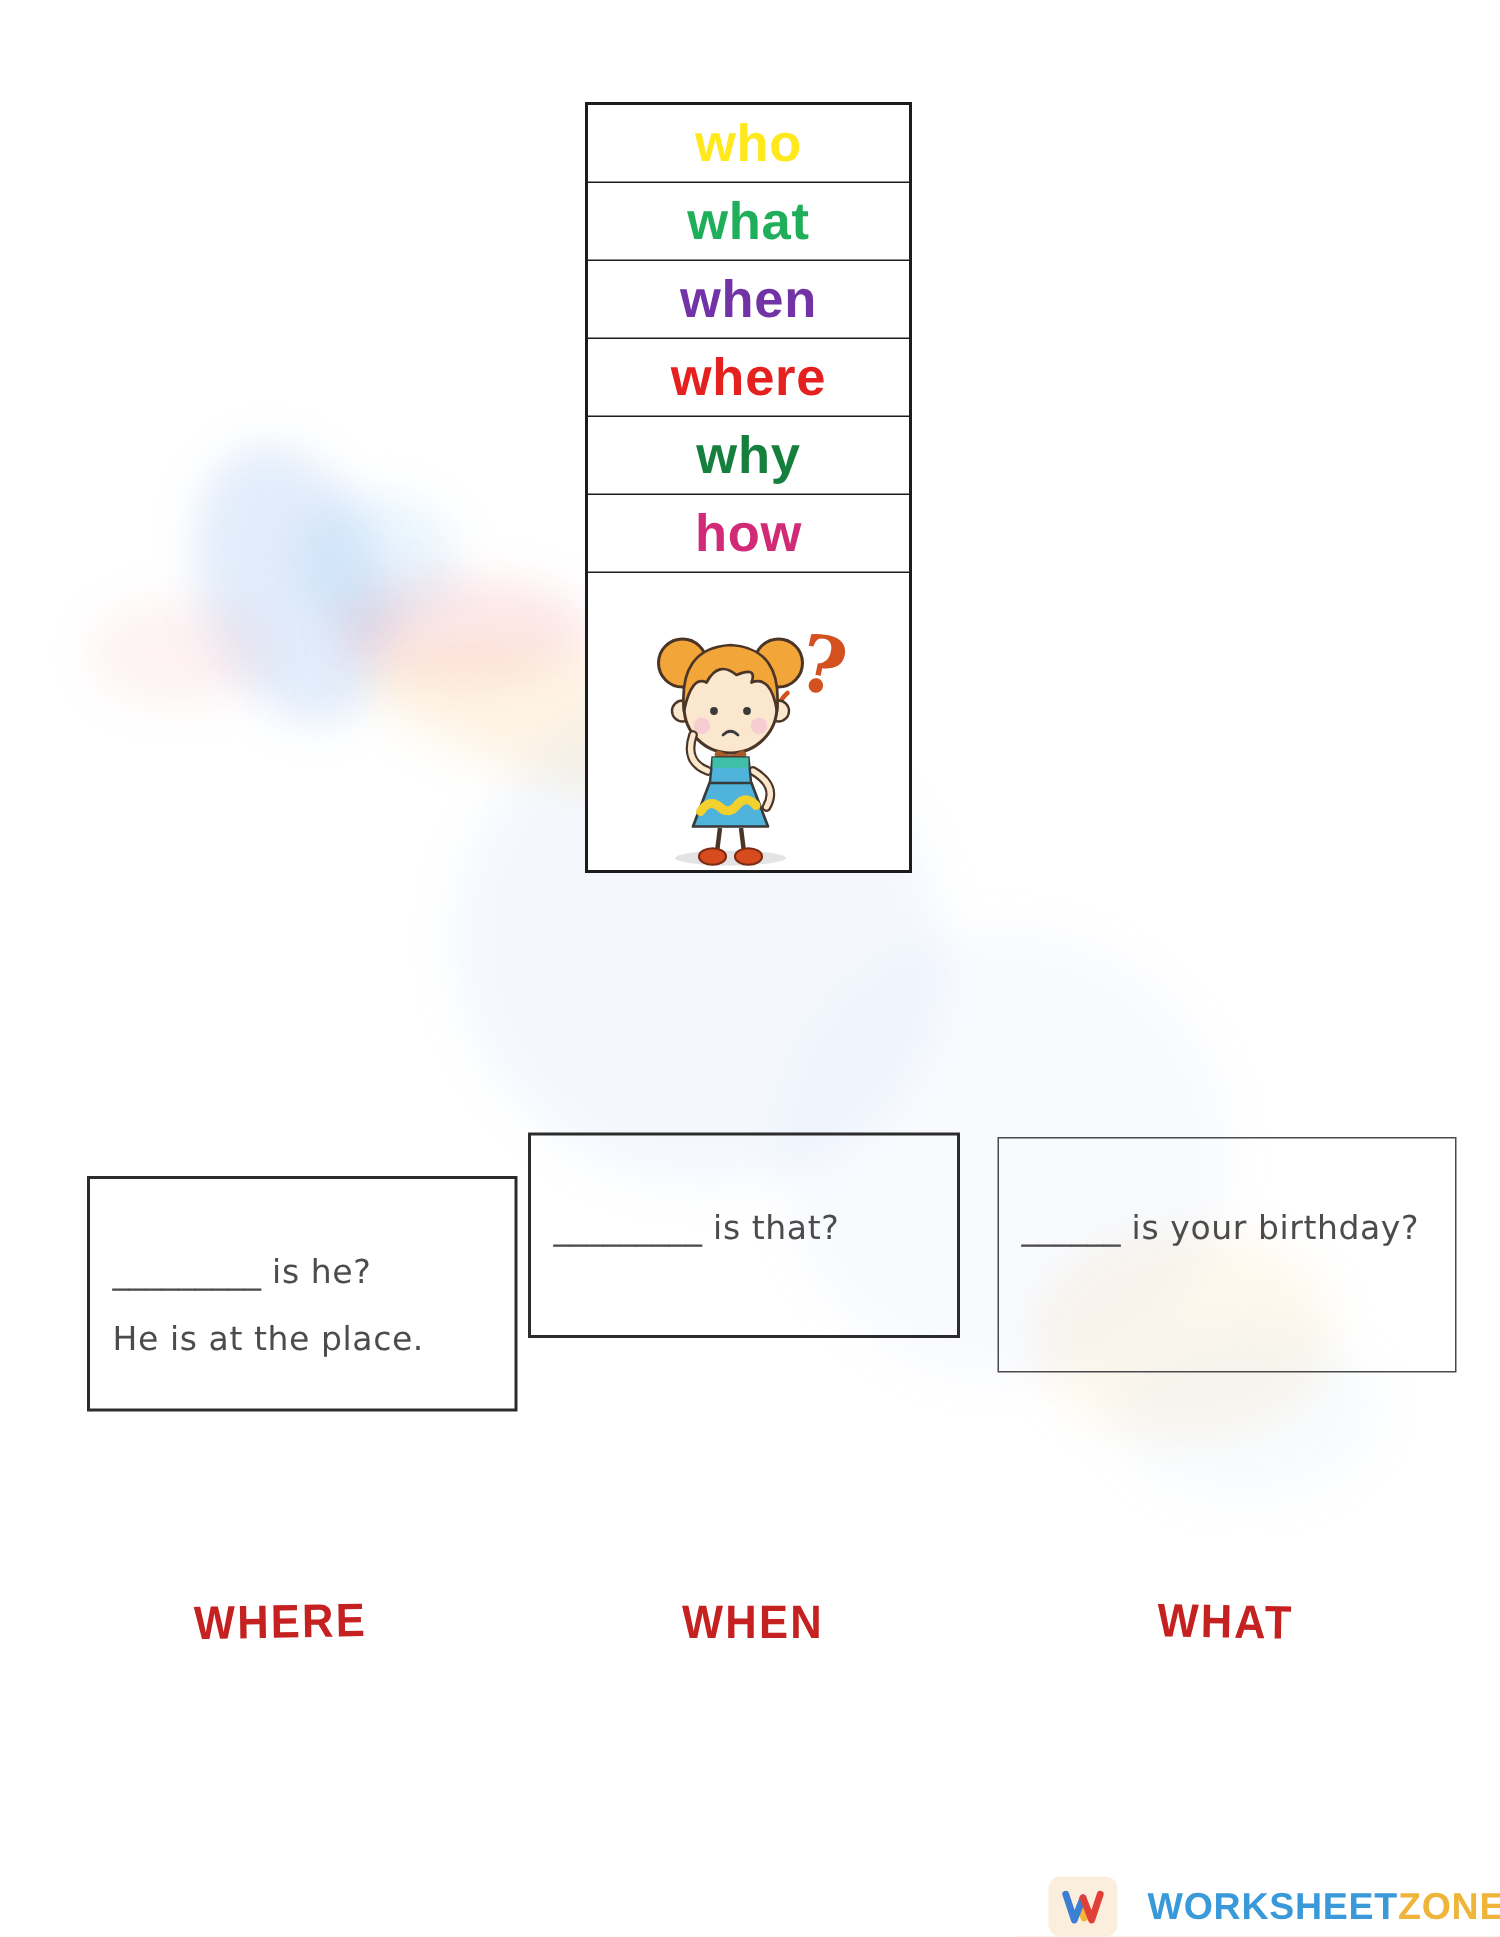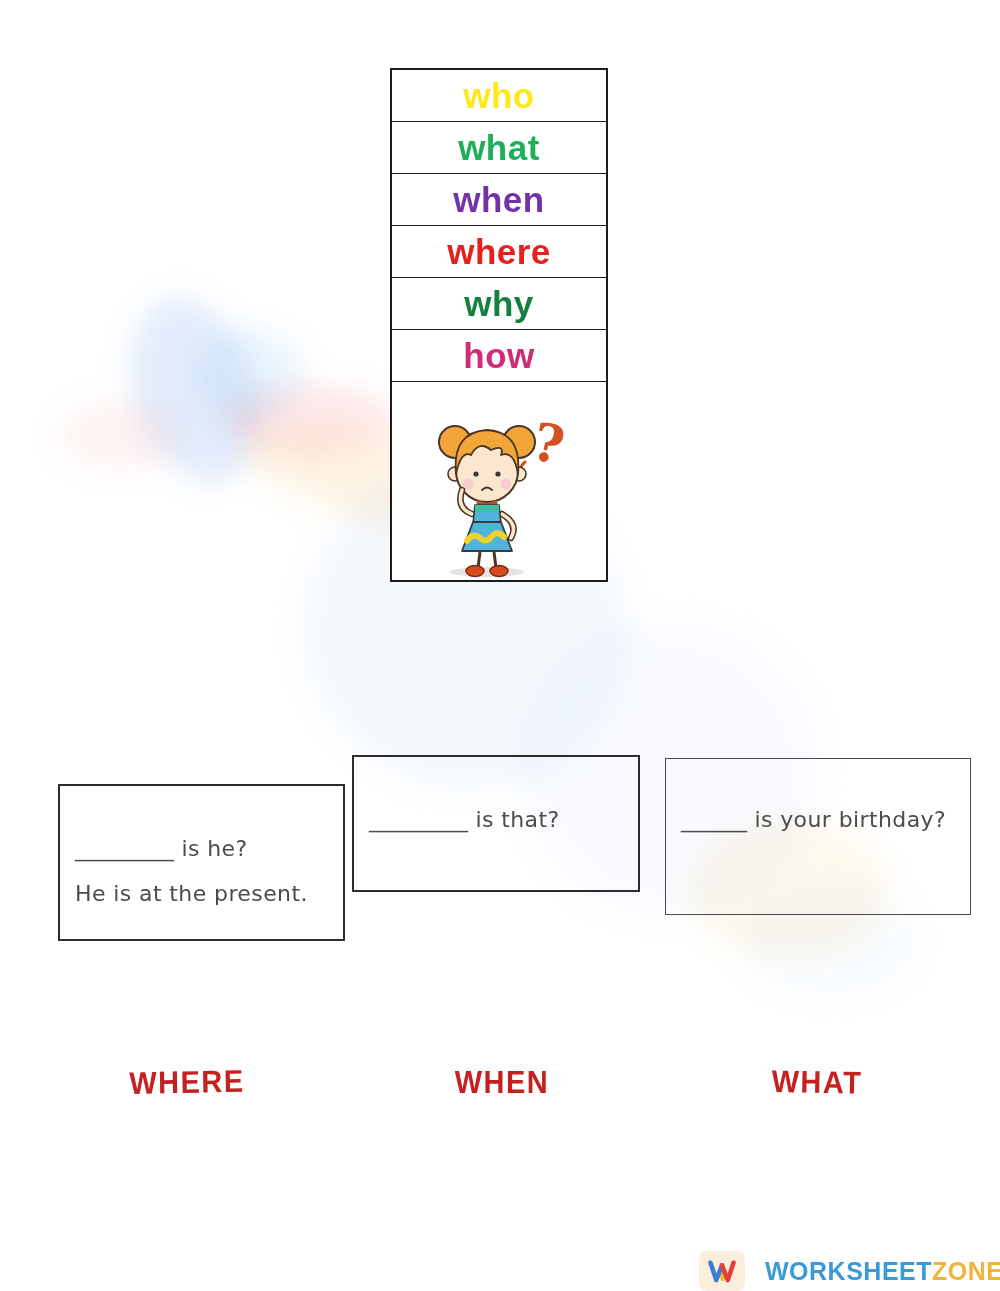--- a/index.html
+++ b/index.html
@@ -160,21 +160,21 @@
       </svg>
     </div>
   </div>
 
 
   <div class="qbox qbox1">
     <div class="qline1">
       <span class="blank">_________</span>
       <span>is he?</span>
     </div>
-    <div>He is at the present.</div>
+    <div>He is at the place.</div>
   </div>
 
   <div class="qbox qbox2">
     <div class="qline1">
       <span class="blank">_________</span>
       <span>is that?</span>
     </div>
   </div>
 
   <div class="qbox qbox3">

